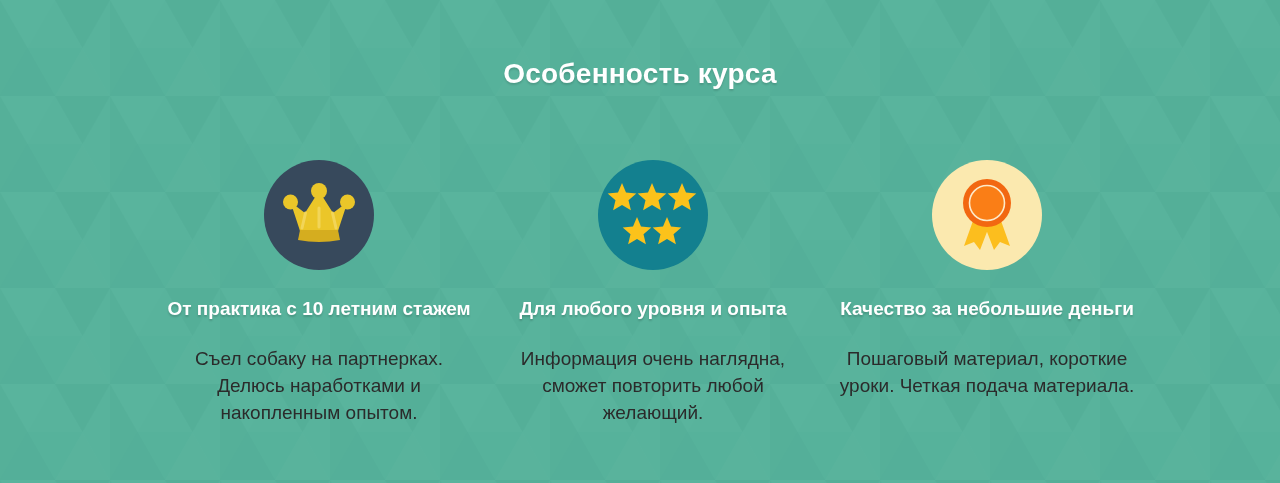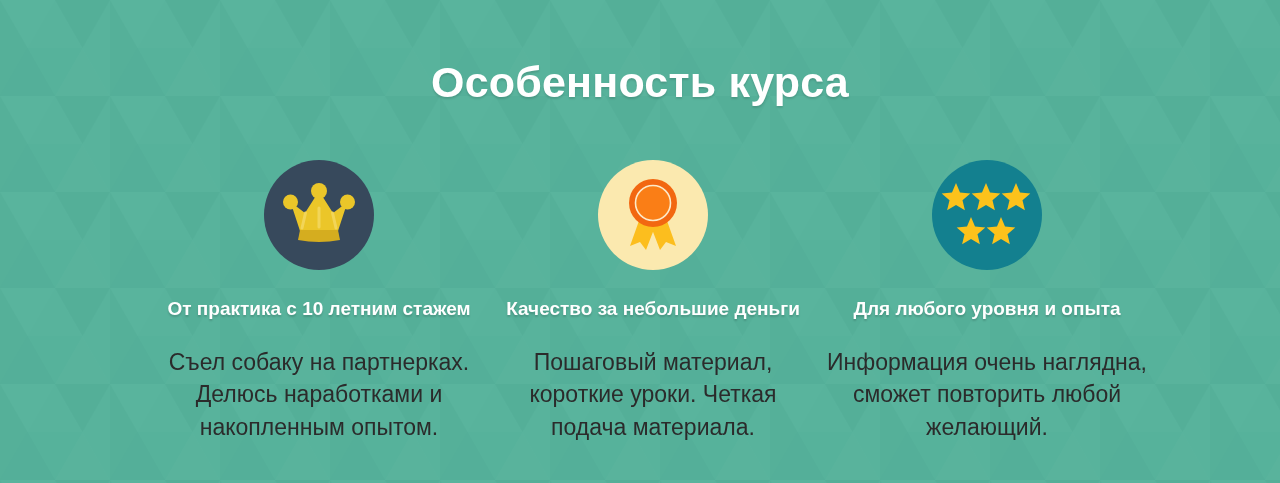--- a/index.html
+++ b/index.html
@@ -33,21 +33,21 @@
   }
 
   
   .page-title{
     position:absolute;
     top:58px;
     left:0;
     width:100%;
     text-align:center;
     color:#ffffff;
-    font-size:43px;
+    font-size:28px;
     font-weight:bold;
     letter-spacing:.2px;
     text-shadow:0 2px 2px rgba(0,0,0,.13);
     white-space:nowrap;
   }
 
   
   .features{
     position:absolute;
     top:160px;
@@ -85,21 +85,21 @@
     font-weight:bold;
     text-align:center;
     line-height:1.2;
     white-space:nowrap;
     text-shadow:0 2px 2px rgba(0,0,0,.16);
   }
 
   .feature-text{
     margin-top:25px;
     color:#2b2b2b;
-    font-size:23px;
+    font-size:19px;
     line-height:1.42;
     text-align:center;
     max-width:320px;
   }
 </style>
 </head>
 <body>
 
 <svg class="bg-pattern" width="1280" height="483" viewBox="0 0 1280 483" preserveAspectRatio="none" aria-hidden="true">
   <defs>
@@ -136,43 +136,43 @@
             <line x1="22.5" y1="31" x2="19" y2="46"></line>
             <line x1="49.5" y1="31" x2="53" y2="46"></line>
           </g>
         </svg>
       </div>
       <div class="feature-title">От практика с 10 летним стажем</div>
       <p class="feature-text">Съел собаку на партнерках. Делюсь наработками и накопленным опытом.</p>
     </div>
 
     <div class="feature">
-      <div class="icon-badge badge-medal">
-        <svg width="64" height="78" viewBox="0 0 64 78" aria-hidden="true">
-          <polygon points="19,42 9,70 19,66 25,74 35,48" fill="#fcbe1e"></polygon>
-          <polygon points="45,42 55,70 45,66 39,74 29,48" fill="#fcbe1e"></polygon>
-          <circle cx="32" cy="27" r="24" fill="#f26711"></circle>
-          <circle cx="32" cy="27" r="17.5" fill="#fa7e16"></circle>
-          <circle cx="32" cy="27" r="17.5" fill="none" stroke="#fde9c8" stroke-width="1.6"></circle>
-        </svg>
-      </div>
-      <div class="feature-title">Качество за небольшие деньги</div>
-      <p class="feature-text">Пошаговый материал, короткие уроки. Четкая подача материала.</p>
-    </div>
-
-    <div class="feature">
       <div class="icon-badge badge-stars">
         <svg width="94" height="64" viewBox="0 0 94 64" aria-hidden="true">
           <g fill="#fcc21b">
             <path transform="translate(2,0)" d="M14 0 L18 9.5 L28.3 10.4 L20.5 17.2 L22.9 27.2 L14 21.9 L5.1 27.2 L7.5 17.2 L-0.3 10.4 L10 9.5 Z"></path>
             <path transform="translate(32,0)" d="M14 0 L18 9.5 L28.3 10.4 L20.5 17.2 L22.9 27.2 L14 21.9 L5.1 27.2 L7.5 17.2 L-0.3 10.4 L10 9.5 Z"></path>
             <path transform="translate(62,0)" d="M14 0 L18 9.5 L28.3 10.4 L20.5 17.2 L22.9 27.2 L14 21.9 L5.1 27.2 L7.5 17.2 L-0.3 10.4 L10 9.5 Z"></path>
             <path transform="translate(17,34)" d="M14 0 L18 9.5 L28.3 10.4 L20.5 17.2 L22.9 27.2 L14 21.9 L5.1 27.2 L7.5 17.2 L-0.3 10.4 L10 9.5 Z"></path>
             <path transform="translate(47,34)" d="M14 0 L18 9.5 L28.3 10.4 L20.5 17.2 L22.9 27.2 L14 21.9 L5.1 27.2 L7.5 17.2 L-0.3 10.4 L10 9.5 Z"></path>
           </g>
         </svg>
       </div>
       <div class="feature-title">Для любого уровня и опыта</div>
       <p class="feature-text">Информация очень наглядна, сможет повторить любой желающий.</p>
     </div>
 
+    <div class="feature">
+      <div class="icon-badge badge-medal">
+        <svg width="64" height="78" viewBox="0 0 64 78" aria-hidden="true">
+          <polygon points="19,42 9,70 19,66 25,74 35,48" fill="#fcbe1e"></polygon>
+          <polygon points="45,42 55,70 45,66 39,74 29,48" fill="#fcbe1e"></polygon>
+          <circle cx="32" cy="27" r="24" fill="#f26711"></circle>
+          <circle cx="32" cy="27" r="17.5" fill="#fa7e16"></circle>
+          <circle cx="32" cy="27" r="17.5" fill="none" stroke="#fde9c8" stroke-width="1.6"></circle>
+        </svg>
+      </div>
+      <div class="feature-title">Качество за небольшие деньги</div>
+      <p class="feature-text">Пошаговый материал, короткие уроки. Четкая подача материала.</p>
+    </div>
+
   </div>
 </div>
 
 </body></html>

